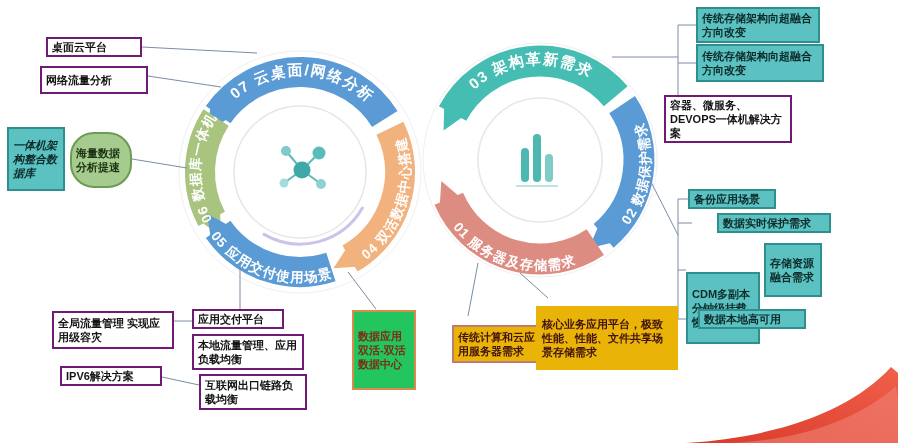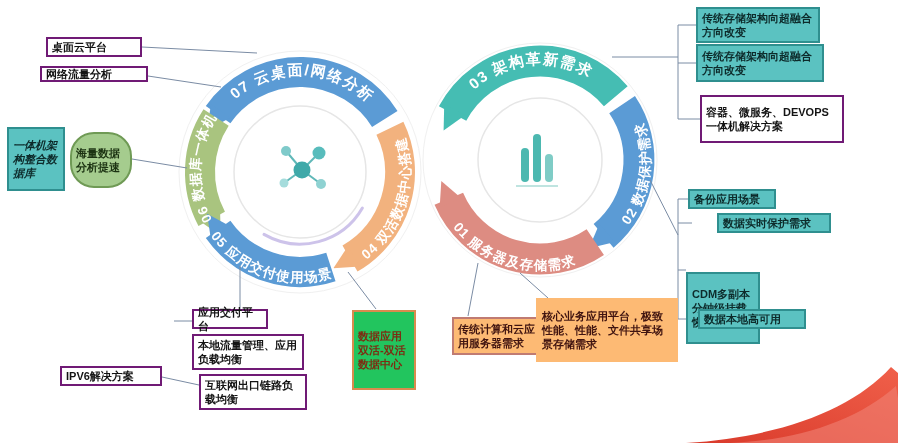--- a/index.html
+++ b/index.html
@@ -17,21 +17,21 @@
   .arc-label{font-family:"Liberation Sans","DejaVu Sans",sans-serif;font-weight:bold;font-size:13.5px;fill:#ffffff;letter-spacing:1px;}
   .arc-label--lg{font-size:15px;letter-spacing:1.5px;}
   .box{
     position:absolute;box-sizing:border-box;border:2px solid #701a75;background:#ffffff;
     color:#141414;font-size:11px;font-weight:bold;line-height:1.3;padding:2px 4px;
     display:flex;align-items:center;text-align:left;
   }
   .box--teal{background:#5BC2C1;border-color:#2f8f8f;color:#0d2b2b;}
   .box--green{background:#A5CC8E;border-color:#6f9a55;color:#1c3312;}
   .box--orange{background:#22c55e;border-color:#d98b4e;color:#7c2d12;}
-  .box--salmon{background:#fdba74;border-color:#c07b72;color:#401410;}
+  .box--salmon{background:#eab308;border-color:#c07b72;color:#401410;margin-top:8px;}
 </style>
 </head>
 <body>
 
 <div class="canvas">
 
   <svg width="898" height="443" viewBox="0 0 898 443">
     <defs>
       <marker id="m-blue" viewBox="0 0 10 10" refX="2" refY="5" markerWidth="24" markerHeight="24" markerUnits="userSpaceOnUse" orient="auto">
         <path d="M0 0 L10 5 L0 10 Z" fill="#5B9BD5"></path>
@@ -141,37 +141,39 @@
       <line class="conn" x1="520" y1="273" x2="548" y2="298"></line>
       <line class="conn" x1="478" y1="263" x2="468" y2="316"></line>
       <line class="conn" x1="348" y1="272" x2="376" y2="309"></line>
     </g>
 
     <path d="M 686 443 C 780 437 852 410 891 367 L 898 373 L 898 443 Z" fill="url(#swooshGrad)"></path>
     <path d="M 730 443 C 800 440 858 420 896 386 L 898 398 L 898 443 Z" fill="#f08274" opacity="0.6"></path>
   </svg>
 
   <div class="box" style="left:46px;top:37px;width:96px;height:20px;">桌面云平台</div>
-  <div class="box" style="left:40px;top:66px;width:108px;height:16px;">网络流量分析</div>
+  <div class="box" style="left:40px;top:66px;width:108px;height:28px;">网络流量分析</div>
 
   <div class="box box--teal" style="left:7px;top:127px;width:58px;height:64px;font-style:italic;">一体机架构整合数据库</div>
   <div class="box box--green" style="left:70px;top:132px;width:62px;height:56px;border-radius:24px;">海量数据分析提速</div>
 
+  <div class="box" style="left:52px;top:311px;width:122px;height:38px;">全局流量管理 实现应用级容灾</div>
   <div class="box" style="left:60px;top:366px;width:102px;height:20px;">IPV6解决方案</div>
-  <div class="box" style="left:192px;top:309px;width:76px;height:20px;">应用交付平台</div>
+  <div class="box" style="left:192px;top:309px;width:92px;height:20px;">应用交付平台</div>
   <div class="box" style="left:192px;top:334px;width:112px;height:36px;">本地流量管理、应用负载均衡</div>
   <div class="box" style="left:199px;top:374px;width:108px;height:36px;">互联网出口链路负载均衡</div>
 
   <div class="box box--orange" style="left:352px;top:310px;width:64px;height:80px;">数据应用双活-双活数据中心</div>
   <div class="box box--salmon" style="left:452px;top:317px;width:92px;height:38px;">传统计算和云应用服务器需求</div>
   <div class="box box--salmon" style="left:536px;top:298px;width:142px;height:64px;border-color:transparent;">核心业务应用平台，极致性能、性能、文件共享场景存储需求</div>
 
   <div class="box box--teal" style="left:696px;top:7px;width:124px;height:36px;">传统存储架构向超融合方向改变</div>
   <div class="box box--teal" style="left:696px;top:44px;width:128px;height:38px;">传统存储架构向超融合方向改变</div>
-  <div class="box" style="left:700px;top:95px;width:144px;height:48px;">容器、微服务、DEVOPS一体机解决方案</div>
+  <div class="box" style="left:664px;top:95px;width:128px;height:48px;">容器、微服务、DEVOPS一体机解决方案</div>
 
   <div class="box box--teal" style="left:688px;top:189px;width:88px;height:20px;">备份应用场景</div>
   <div class="box box--teal" style="left:692px;top:213px;width:114px;height:20px;margin-left:25px;">数据实时保护需求</div>
   <div class="box box--teal" style="left:686px;top:237px;width:74px;height:72px;margin-top:35px;">CDM多副本分钟级挂载恢复需求</div>
+  <div class="box box--teal" style="left:764px;top:243px;width:58px;height:54px;">存储资源融合需求</div>
 
   <div class="box box--teal" style="left:698px;top:309px;width:108px;height:20px;">数据本地高可用</div>
 
 </div>
 
 </body></html>

